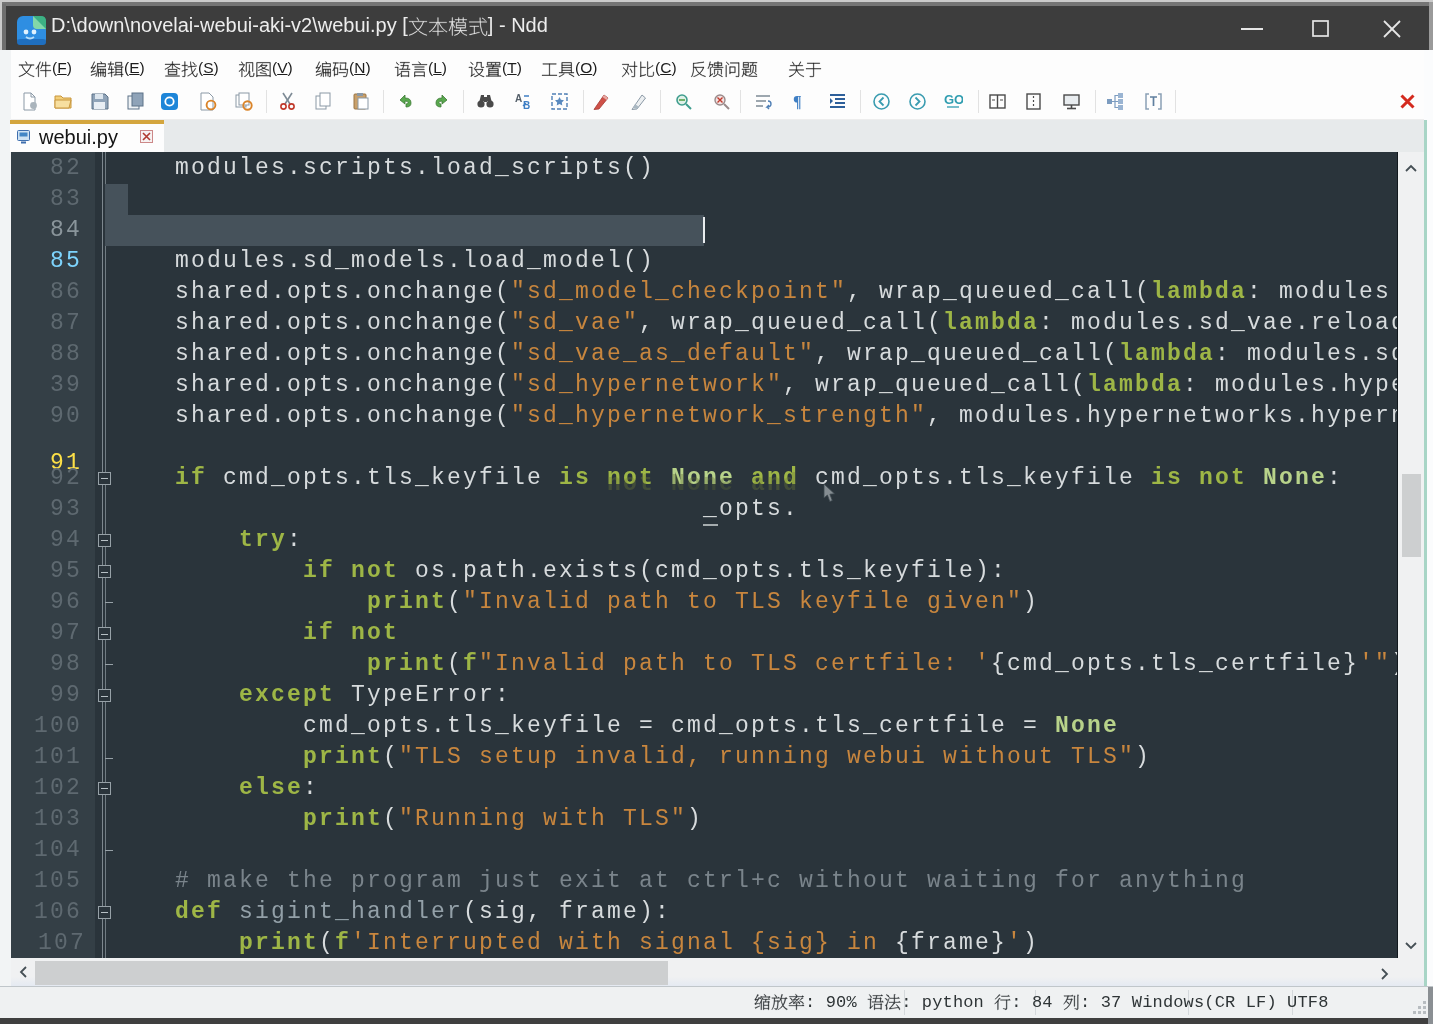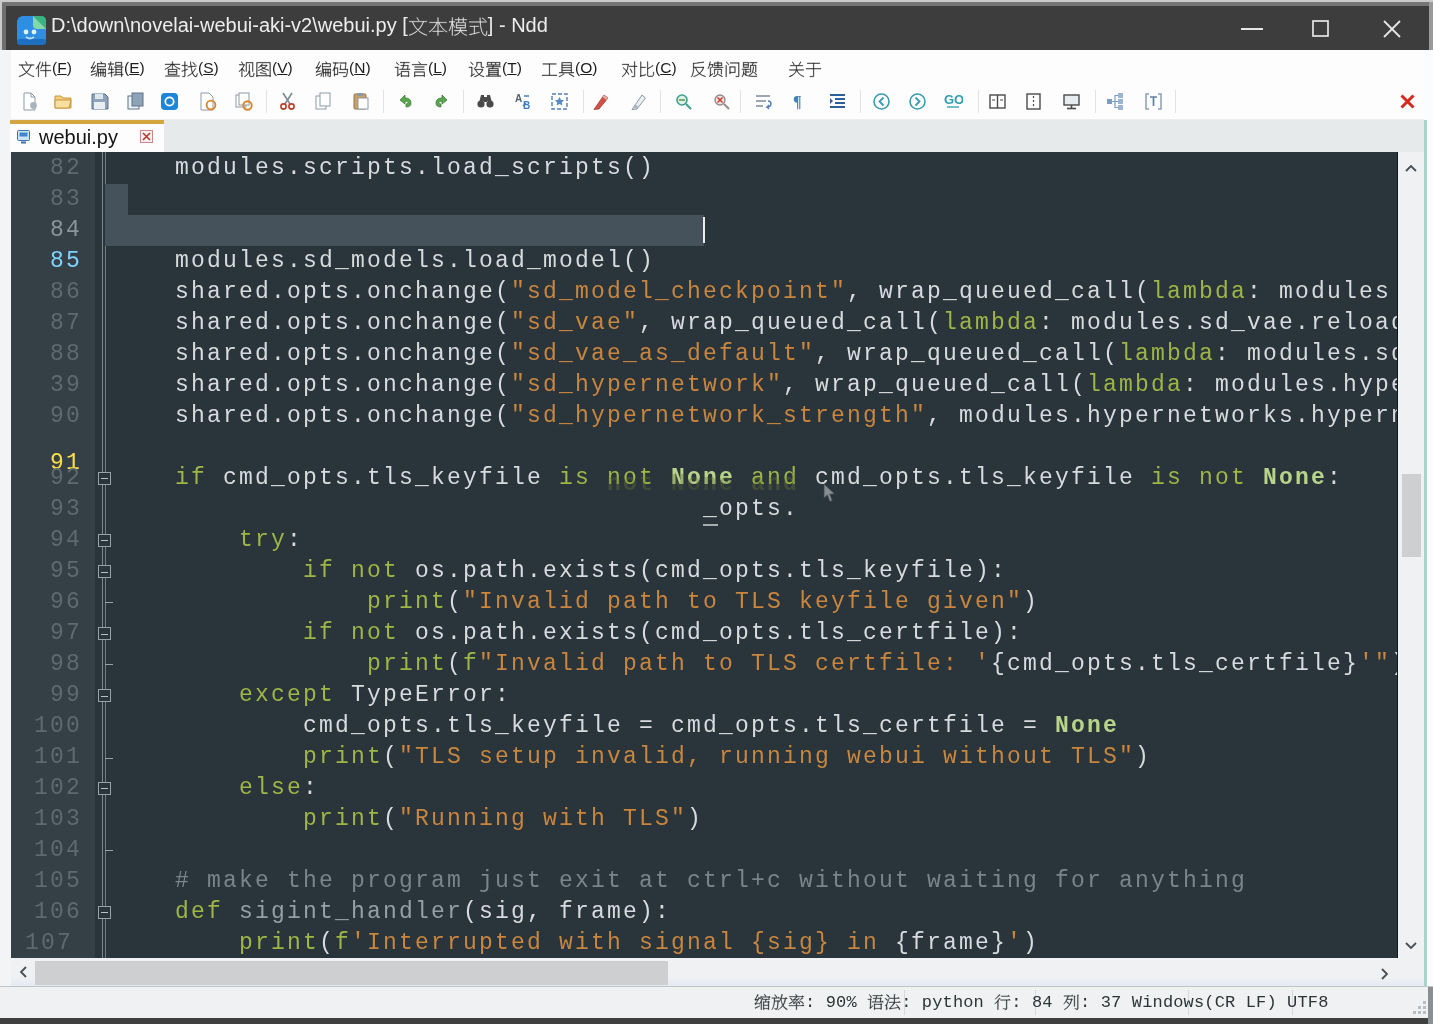--- a/index.html
+++ b/index.html
@@ -1,19 +1,19 @@
 <!DOCTYPE html>
 <html><head><meta charset="utf-8"><style>
 *{margin:0;padding:0;box-sizing:border-box}
 html,body{width:1433px;height:1024px;overflow:hidden;background:#fff;font-family:"Liberation Sans",sans-serif}
 .abs{position:absolute}
 #page{position:relative;width:1433px;height:1024px}
 .mono{font-family:"Liberation Mono",monospace;font-size:23px;letter-spacing:2.198px;white-space:pre}
 .ln{position:absolute;height:31px;line-height:31px}
-.k{color:#9eb646;font-weight:normal}
+.k{color:#9eb646;font-weight:bold}
 .n{color:#b8d38a;font-weight:bold}
 .s{color:#c8863e}
 .c{color:#7a848b}
 .g2{color:#9a6a33}
 .f{color:#93a0a8}
 .w{color:#d7dbdd}
 .menu-it{position:absolute;top:0;height:35px;line-height:35px;color:#1d1d1d;font-size:15.5px;white-space:nowrap}
 </style></head><body>
 <div id="page">
 <div class="abs" style="left:0;top:0;width:1433px;height:50px;background:#3d3d3d"></div>
@@ -320,21 +320,20 @@
       <div class="ln mono k" style="left:340.0px;top:404px">not</div>
       <div class="ln mono w" style="left:404.0px;top:404px">os.path.exists(cmd_opts.tls_keyfile):</div>
       <div class="ln mono" style="left:39px;top:435px;color:#5e6970">96</div>
       <div class="ln mono k" style="left:356.0px;top:435px">print</div>
       <div class="ln mono w" style="left:436.0px;top:435px">(</div>
       <div class="ln mono s" style="left:452.0px;top:435px">"Invalid path to TLS keyfile given"</div>
       <div class="ln mono w" style="left:1012.0px;top:435px">)</div>
       <div class="ln mono" style="left:39px;top:466px;color:#5e6970">97</div>
       <div class="ln mono k" style="left:292.0px;top:466px">if</div>
       <div class="ln mono k" style="left:340.0px;top:466px">not</div>
-      <div class="ln mono w" style="left:404.0px;top:466px">os.path.exists(cmd_opts.tls_certfile):</div>
       <div class="ln mono" style="left:39px;top:497px;color:#5e6970">98</div>
       <div class="ln mono k" style="left:356.0px;top:497px">print</div>
       <div class="ln mono w" style="left:436.0px;top:497px">(</div>
       <div class="ln mono k" style="left:452.0px;top:497px">f</div>
       <div class="ln mono s" style="left:468.0px;top:497px">"Invalid path to TLS certfile: '</div>
       <div class="ln mono w" style="left:980.0px;top:497px">{cmd_opts.tls_certfile}</div>
       <div class="ln mono s" style="left:1348.0px;top:497px">'"</div>
       <div class="ln mono w" style="left:1380.0px;top:497px">)</div>
       <div class="ln mono" style="left:39px;top:528px;color:#5e6970">99</div>
       <div class="ln mono k" style="left:228.0px;top:528px">except</div>
@@ -355,21 +354,21 @@
       <div class="ln mono w" style="left:372.0px;top:652px">(</div>
       <div class="ln mono s" style="left:388.0px;top:652px">"Running with TLS"</div>
       <div class="ln mono w" style="left:676.0px;top:652px">)</div>
       <div class="ln mono" style="left:23px;top:683px;color:#5e6970">104</div>
       <div class="ln mono" style="left:23px;top:714px;color:#5e6970">105</div>
       <div class="ln mono c" style="left:164.0px;top:714px"># make the program just exit at ctrl+c without waiting for anything</div>
       <div class="ln mono" style="left:23px;top:745px;color:#5e6970">106</div>
       <div class="ln mono k" style="left:164.0px;top:745px">def</div>
       <div class="ln mono f" style="left:228.0px;top:745px">sigint_handler</div>
       <div class="ln mono w" style="left:452.0px;top:745px">(sig, frame):</div>
-      <div class="ln mono" style="left:14px;top:776px;color:#5e6970">107</div>
+      <div class="ln mono" style="left:27px;top:776px;color:#5e6970">107</div>
       <div class="ln mono k" style="left:228.0px;top:776px">print</div>
       <div class="ln mono w" style="left:308.0px;top:776px">(</div>
       <div class="ln mono k" style="left:324.0px;top:776px">f</div>
       <div class="ln mono s" style="left:340.0px;top:776px">'Interrupted with signal </div>
       <div class="ln mono s" style="left:740.0px;top:776px">{sig}</div>
       <div class="ln mono s" style="left:820.0px;top:776px"> in </div>
       <div class="ln mono w" style="left:884.0px;top:776px">{frame}</div>
       <div class="ln mono s" style="left:996.0px;top:776px">'</div>
       <div class="ln mono w" style="left:1012.0px;top:776px">)</div>
 <div class="ln mono" style="left:596.0px;top:317px;color:#6f7c38;opacity:.35;font-weight:bold">not</div>

